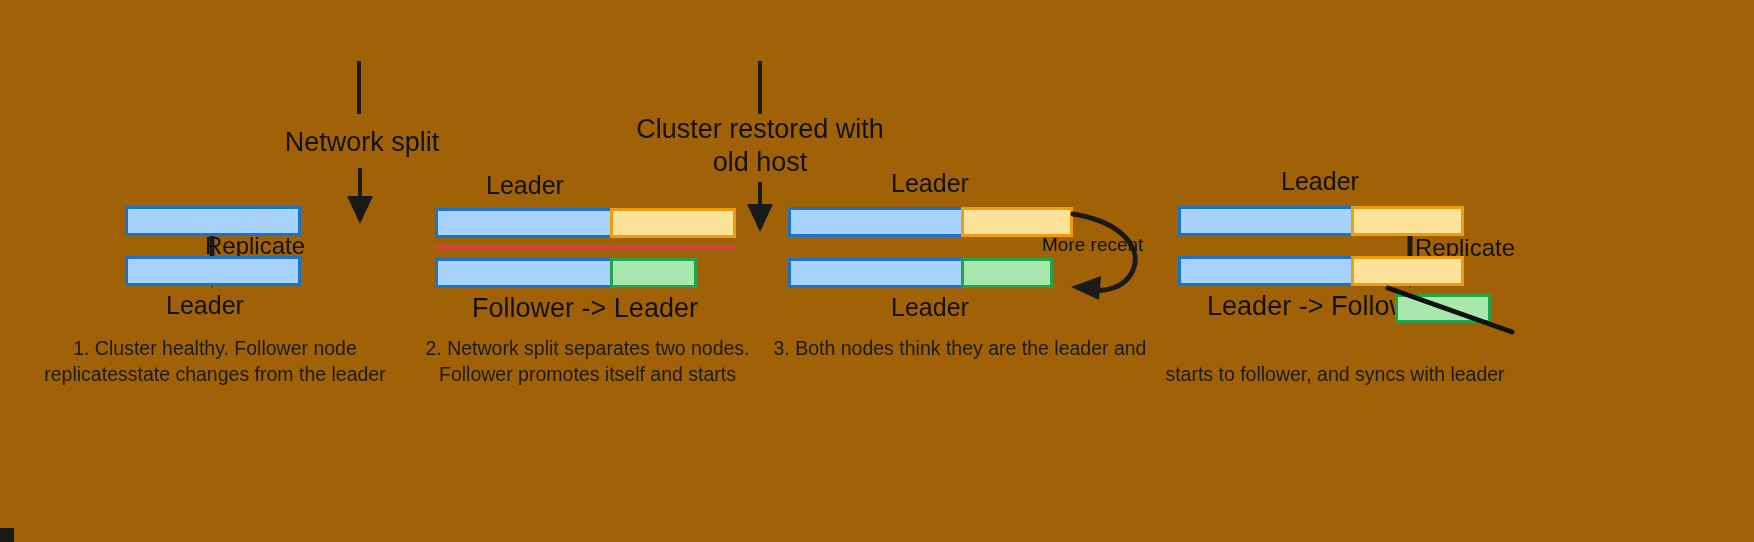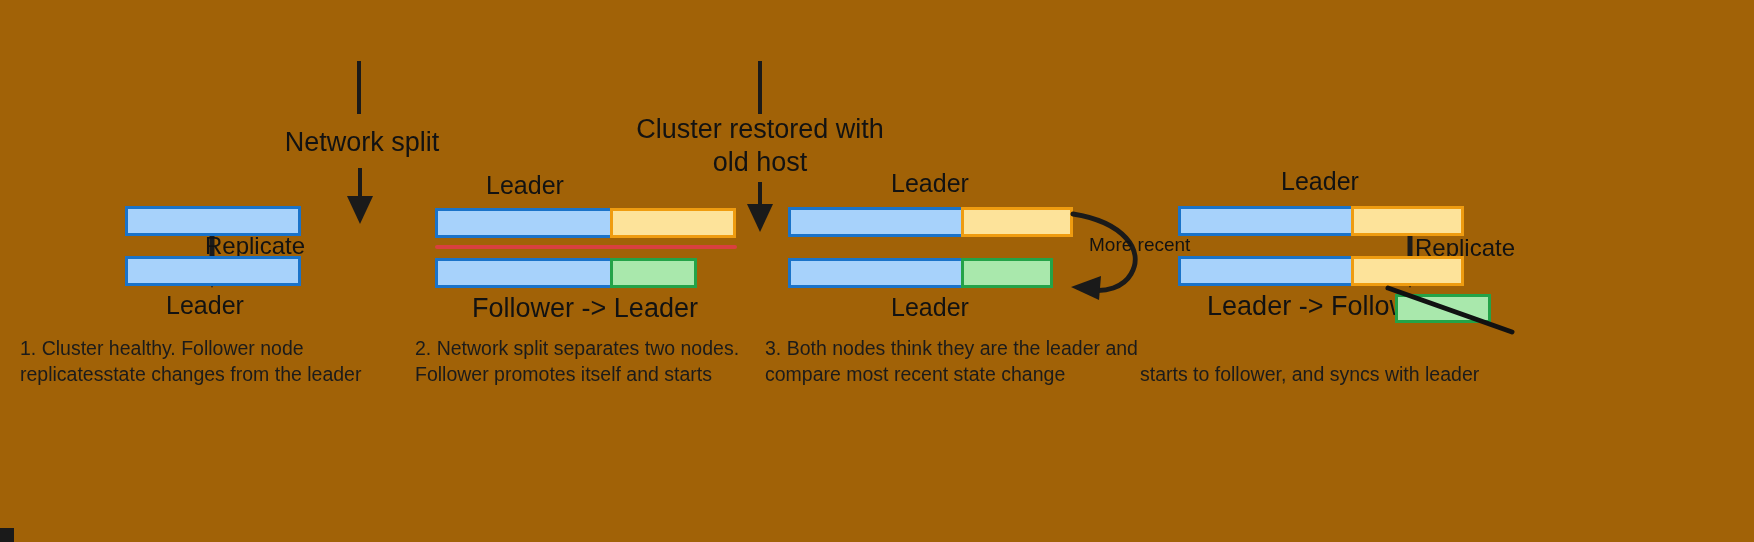--- a/index.html
+++ b/index.html
@@ -31,32 +31,32 @@
   .transition-label {
     font-size: 27px;
     color: #121212;
     text-align: center;
     white-space: nowrap;
     line-height: 1.1;
   }
   .caption {
     font-size: 19.5px;
     color: #1b1b1b;
+    text-align: center;
     line-height: 1.33;
   }
   .inline-label {
     font-size: 24px;
     color: #121212;
     white-space: nowrap;
   }
   .small-arrow-label {
     font-size: 19px;
     color: #121212;
     white-space: nowrap;
-    margin-left: 47px;
   }
 
   
   .bar {
     display: flex;
     height: 30px;
     box-sizing: border-box;
   }
   .seg {
     box-sizing: border-box;
@@ -172,21 +172,20 @@
     <svg class="abs" style="left:295px; top:38px;" width="120" height="95" viewBox="0 0 120 95">
       <path d="M 8 6 C 58 14, 80 42, 66 66 C 58 80, 40 84, 26 82" stroke="#1a1a1a" stroke-width="5" fill="none" stroke-linecap="round"></path>
       <polygon points="6,79 36,68 34,92" fill="#1a1a1a"></polygon>
     </svg>
 
     <div class="abs small-arrow-label" style="left:272px; top:64px;">More recent</div>
 
     <div class="abs role-label" style="left:20px; top:124px; width:280px;">Leader</div>
 
     <div class="abs caption" style="left:-5px; top:166px; width:390px;">3. Both nodes think they are the leader and</div>
-    <div class="abs caption" style="left:-5px; top:192px; width:390px;">compare most recent state change</div>
   </div>
 
   <div class="abs" style="left:1150px; top:168px; width:420px; height:240px;">
 
     <div class="abs role-label" style="left:30px; top:0px; width:280px;">Leader</div>
 
     <div class="abs bar" style="left:28px; top:38px;">
       <div class="seg blue" style="width:176px;"></div>
       <div class="seg orange" style="width:113px;"></div>
     </div>

